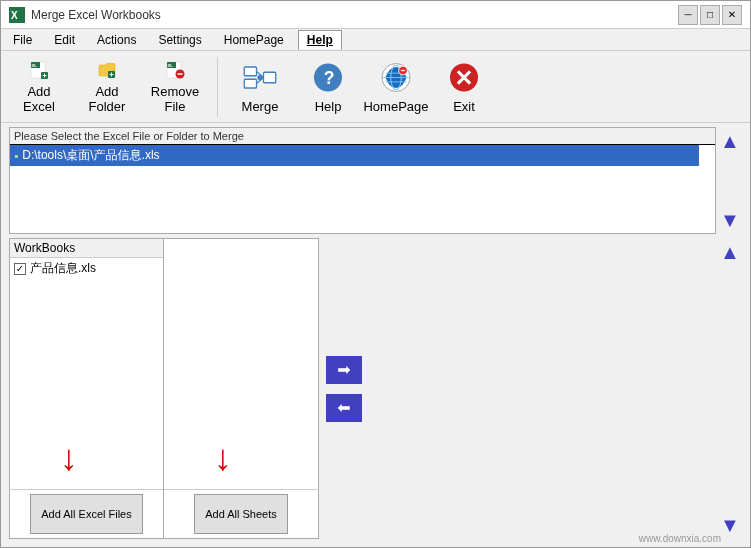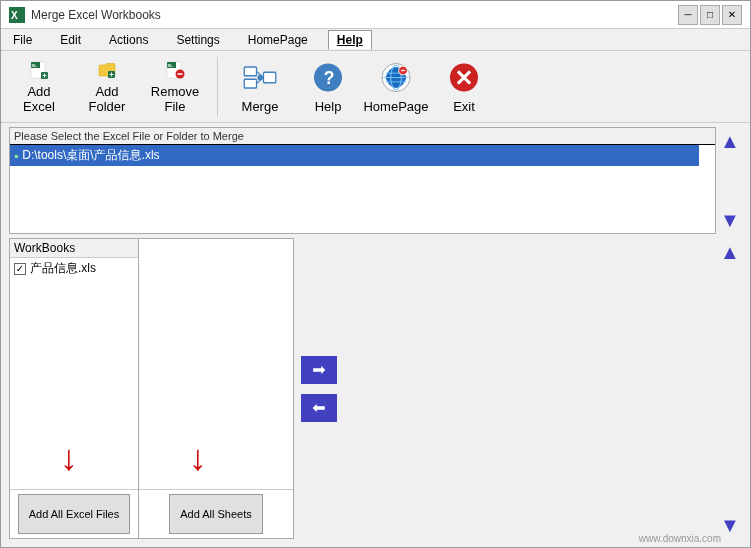--- a/index.html
+++ b/index.html
@@ -65,21 +65,21 @@
     .title-btn.close { background: #e0e0e0; }
 
     
     .menu-bar {
       display: flex;
       align-items: center;
       padding: 2px 4px;
       background: #f0f0f0;
       border-bottom: 1px solid #ccc;
       height: 22px;
-      gap: 12px;
+      gap: 6px;
     }
     .menu-item {
       padding: 2px 8px;
       font-size: 12px;
       cursor: pointer;
       color: #000;
     }
     .menu-item.active {
       background: #fff;
       border: 1px solid #999;
@@ -363,21 +363,21 @@
     <div style="width:22px; display:flex; flex-direction:column; justify-content:space-between; padding:4px 0;">
       <div class="scroll-arrow" style="color:#4040c0; font-size:20px; cursor:pointer;">▲</div>
       <div class="scroll-arrow" style="color:#4040c0; font-size:20px; cursor:pointer;">▼</div>
     </div>
   </div>
 
   <div style="display:flex; flex:1; margin: 0 8px 8px 8px; gap:0; position:relative;">
 
     <div style="display:flex; flex:1; gap:0;">
 
-      <div class="panel workbooks-panel" style="width:130px; flex-shrink:0; display:flex; flex-direction:column;">
+      <div class="panel workbooks-panel" style="width:155px; flex-shrink:0; display:flex; flex-direction:column;">
         <div class="panel-header">WorkBooks</div>
         <div class="panel-body" style="flex:1; position:relative; overflow:hidden;">
           <div class="wb-item">
             <div class="wb-checkbox">✓</div>
             <span>产品信息.xls</span>
           </div>
 
           <div style="position:absolute; bottom:10px; left:50px; color:#cc0000; font-size:36px; transform:rotate(0deg);">↓</div>
         </div>
         <div class="panel-footer">

